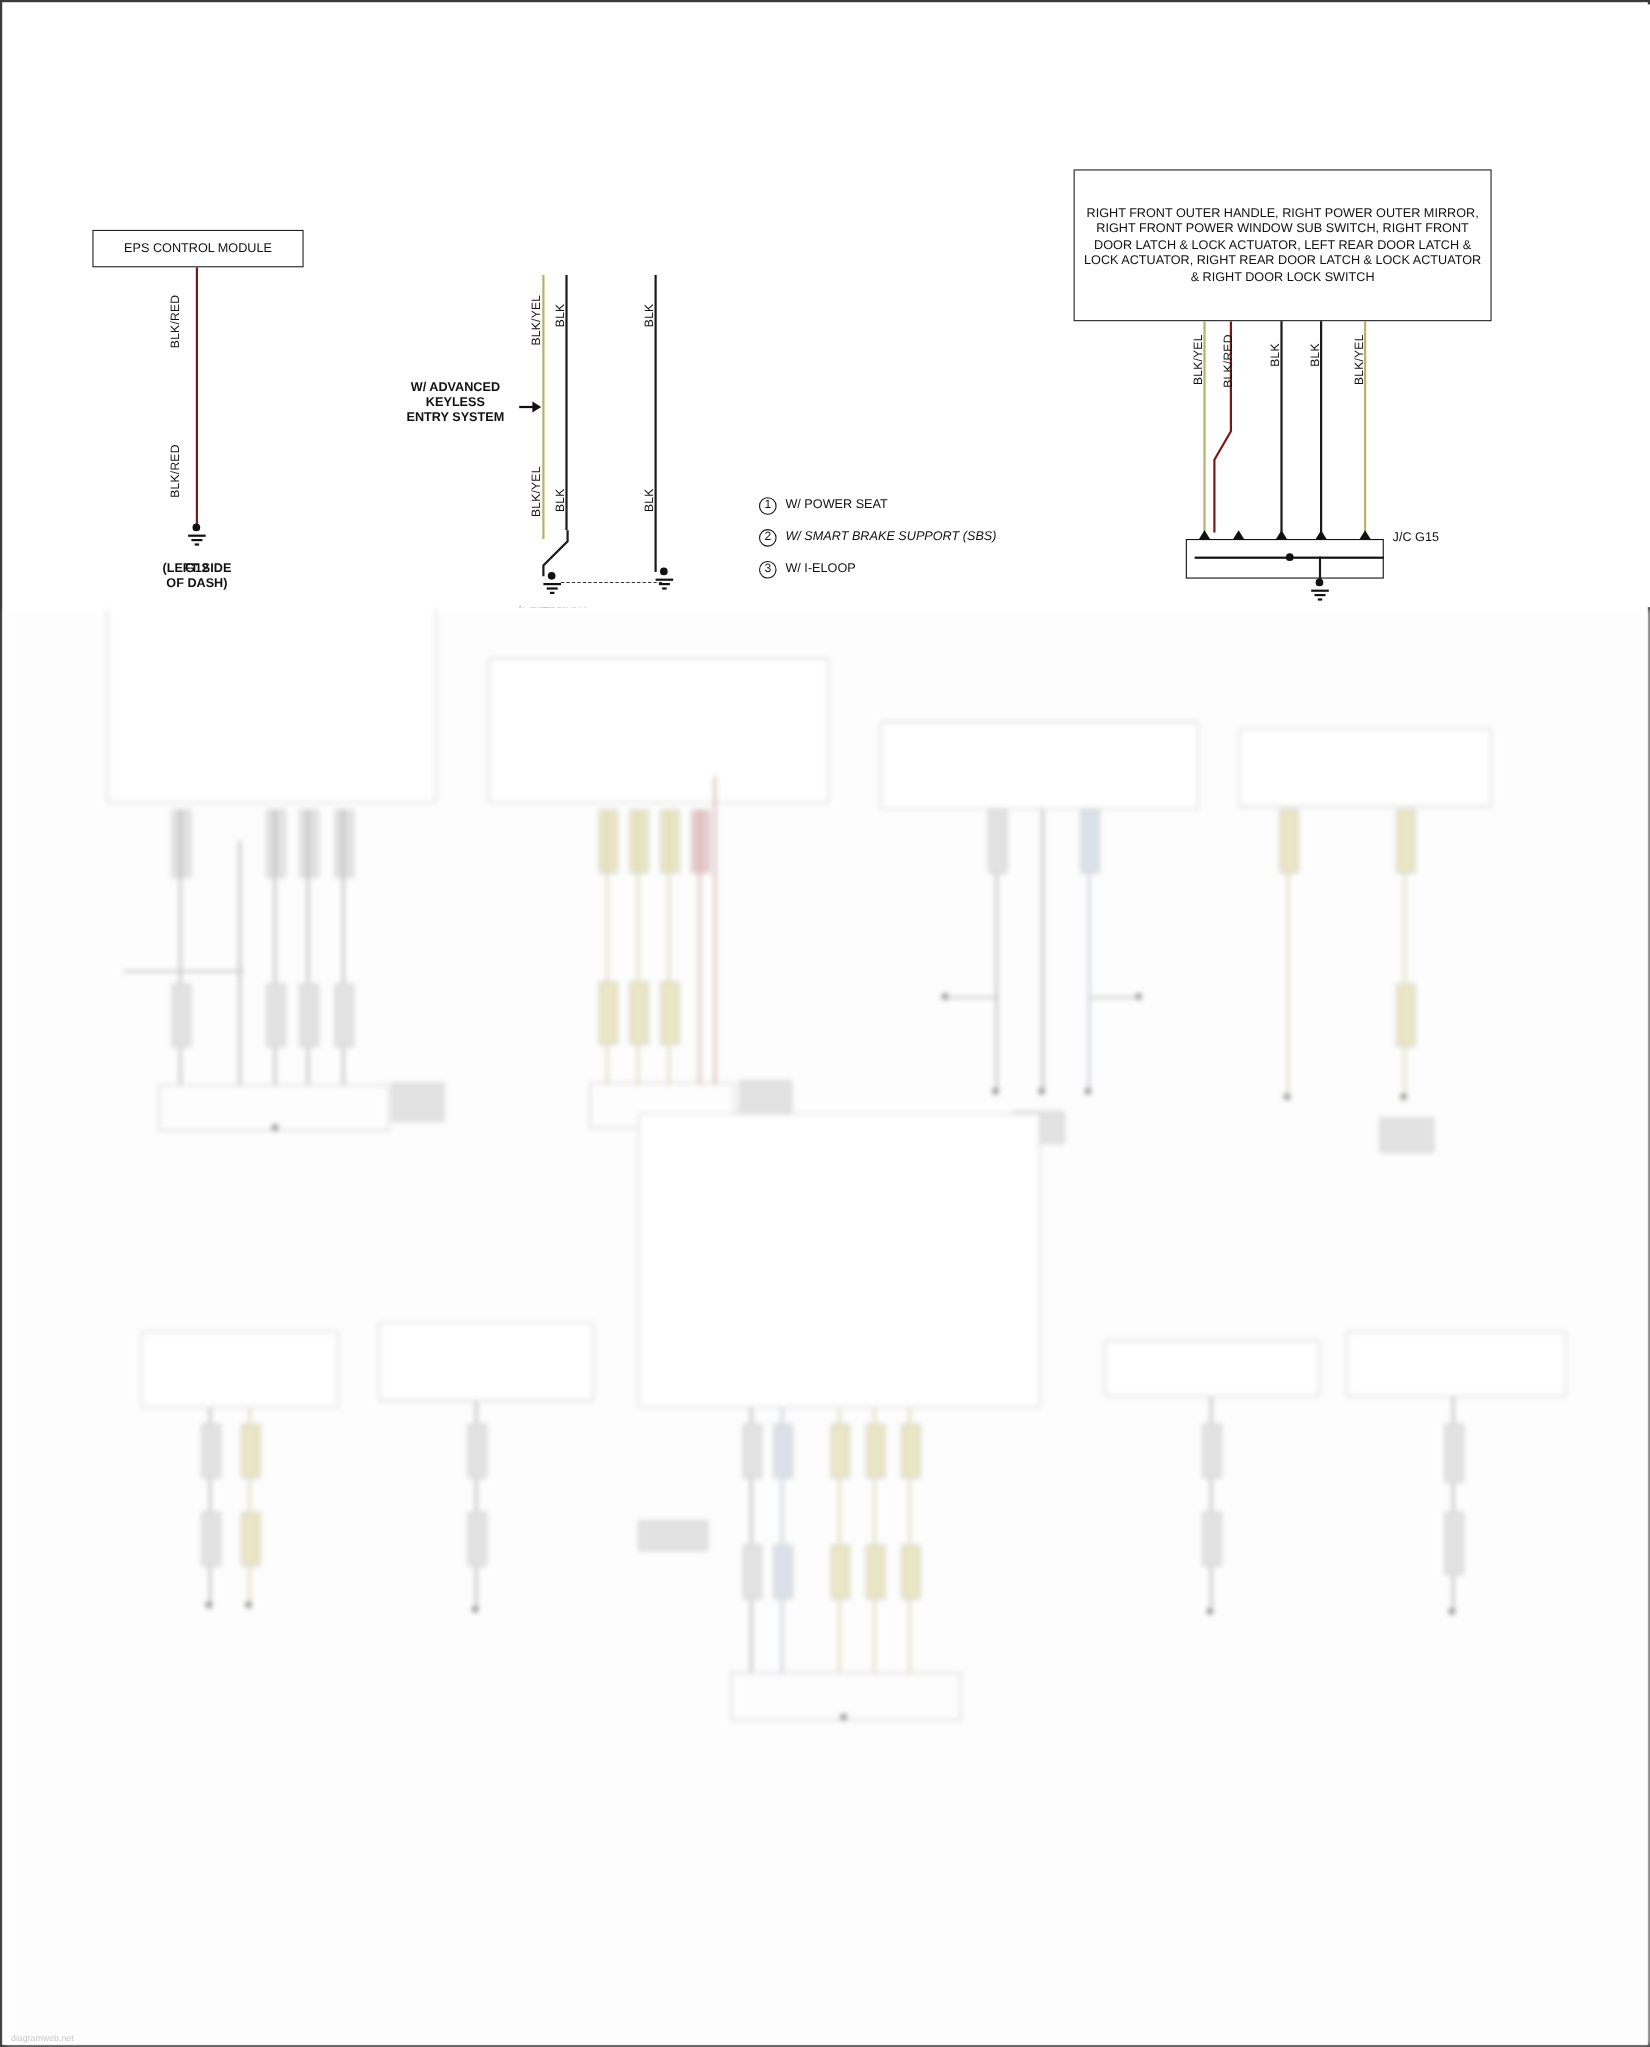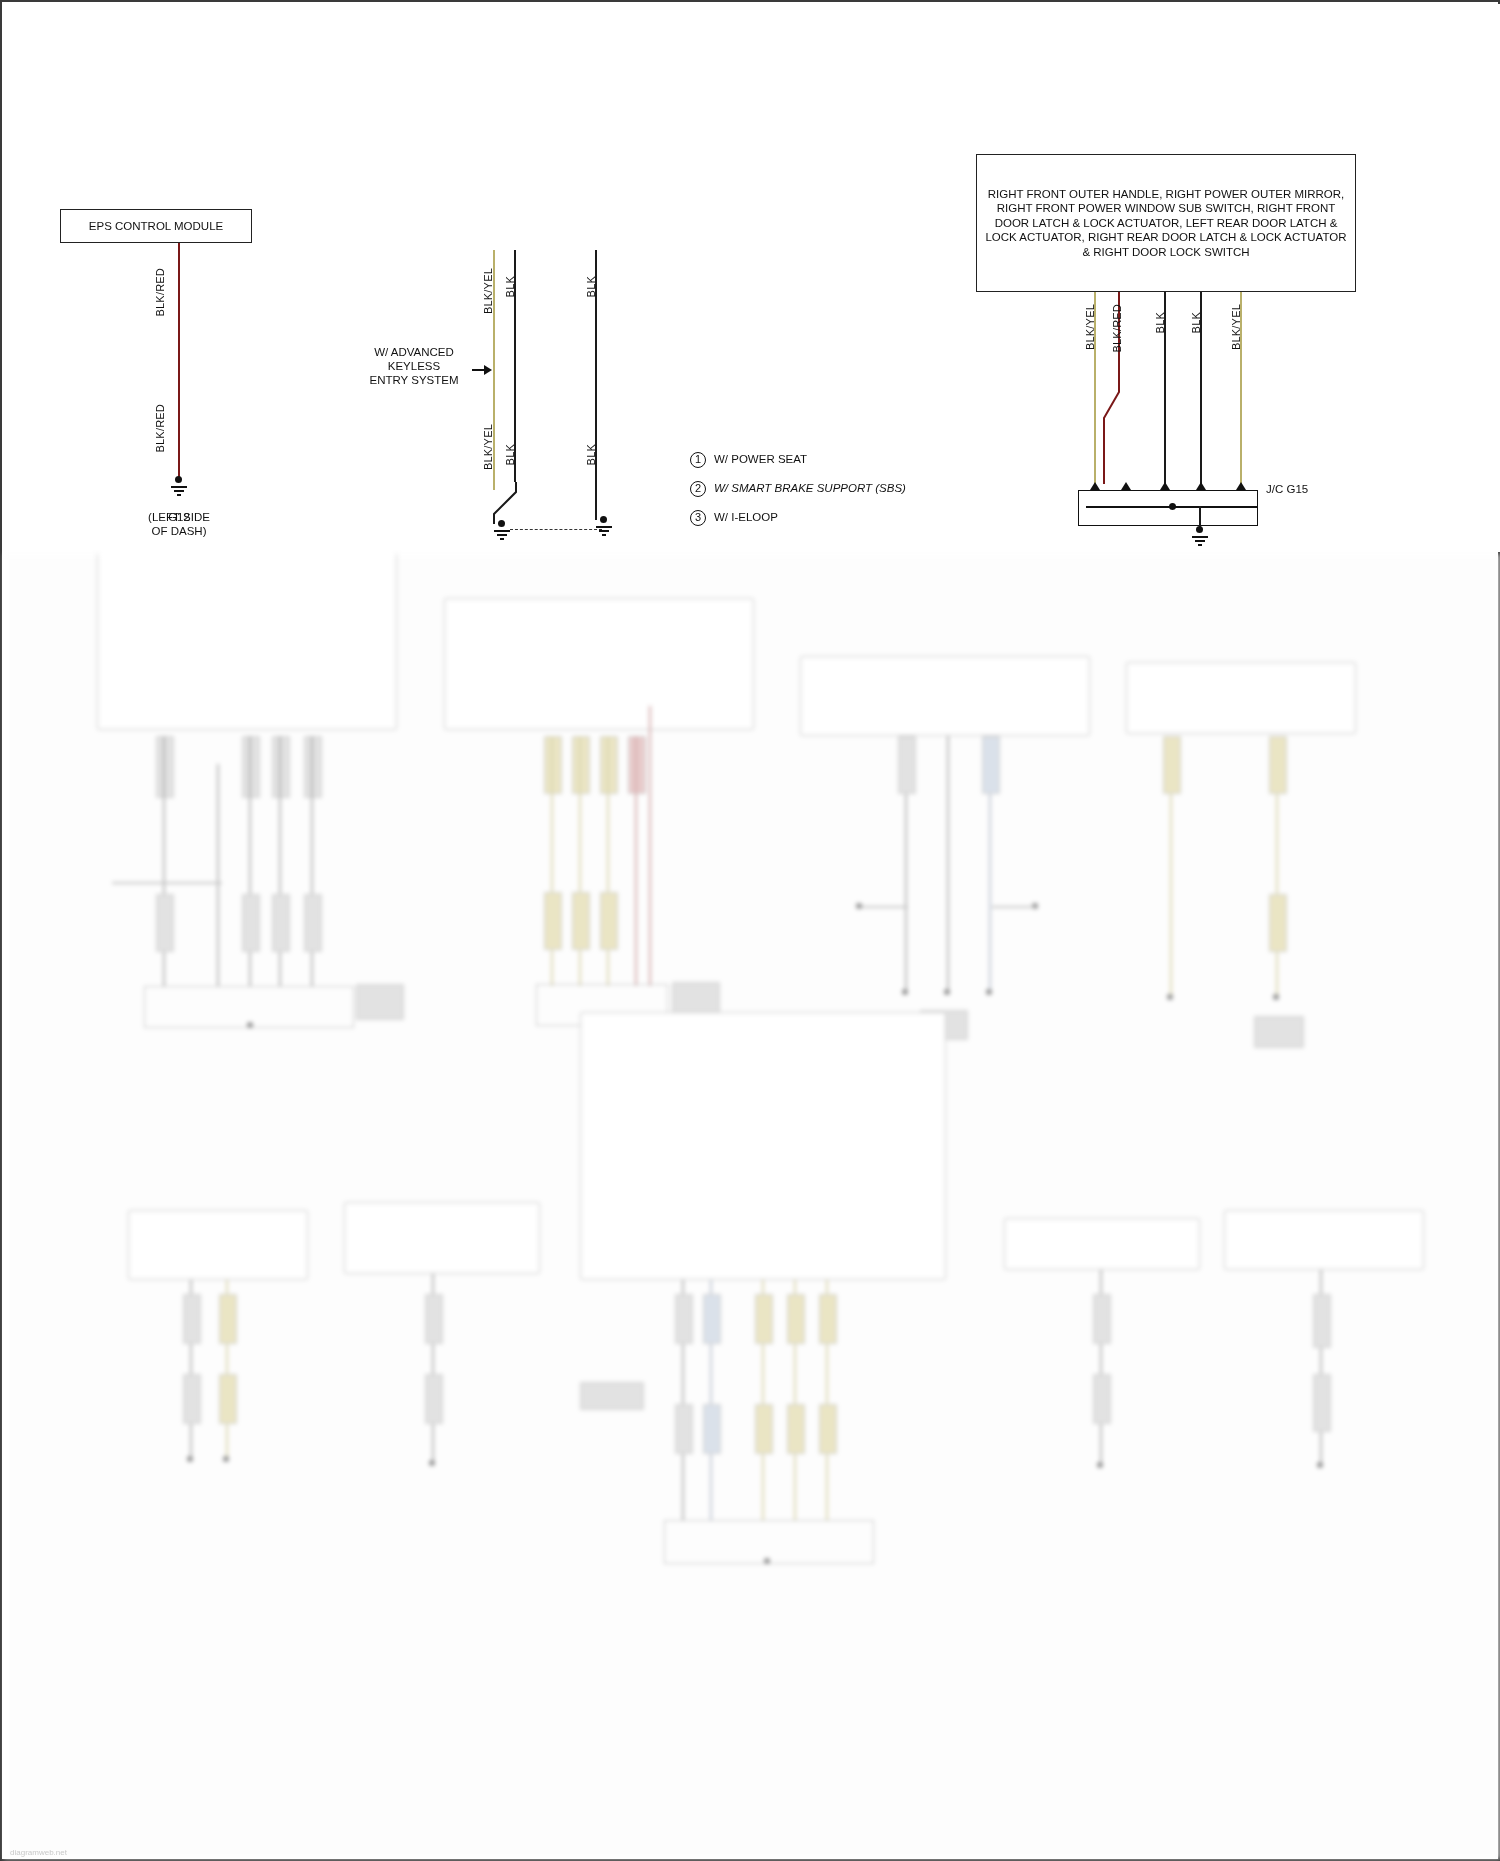--- a/index.html
+++ b/index.html
@@ -76,20 +76,21 @@
   }
   .tlabel {
     position: absolute;
     font-size: 11.5px;
     color: #111;
     line-height: 14px;
     white-space: pre-line;
   }
   .center {
     text-align: center;
+    font-weight: bold;
   }
   .gnd-dot {
     position: absolute;
     width: 7px; height: 7px;
     border-radius: 50%;
     background: #111;
   }
   .gnd-sym {
     position: absolute;
     width: 0; height: 0;
@@ -221,21 +222,21 @@
     color: #c9c9c9;
   }
 </style>
 </head>
 <body>
 
 <div class="page">
 
   <div class="band-top">
 
-    <div class="box" style="left:56px; top:205px; width:192px; height:34px;align-items:center;">
+    <div class="box" style="left:80px; top:205px; width:192px; height:34px;align-items:center;">
       <span>EPS CONTROL MODULE</span>
     </div>
     <div class="wire blkred" style="left:174px; top:239px; width:2px; height:239px;"></div>
     <span class="vlabel" style="left:150px; top:264px;">BLK/RED</span>
     <span class="vlabel" style="left:150px; top:400px;">BLK/RED</span>
     <div class="gnd-dot" style="left:171px; top:472px;"></div>
     <div class="gnd-sym" style="left:175px; top:482px;">
         <i></i>
       </div>
     <div class="tlabel center" style="left:120px; top:492px; width:110px;">

